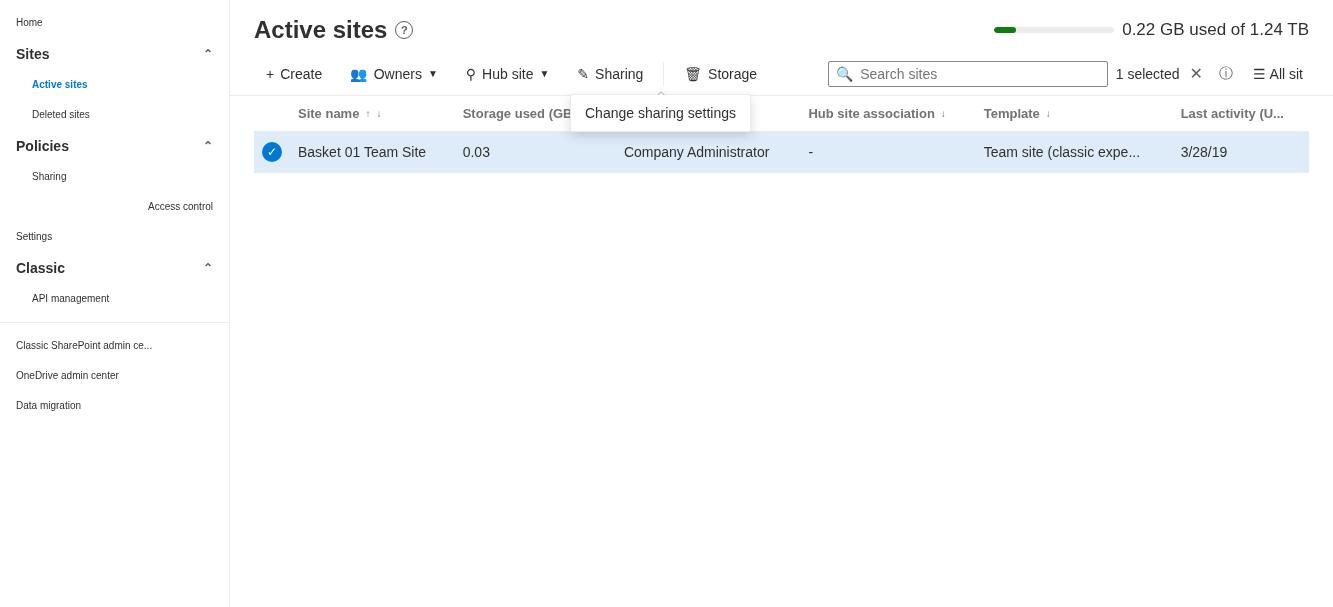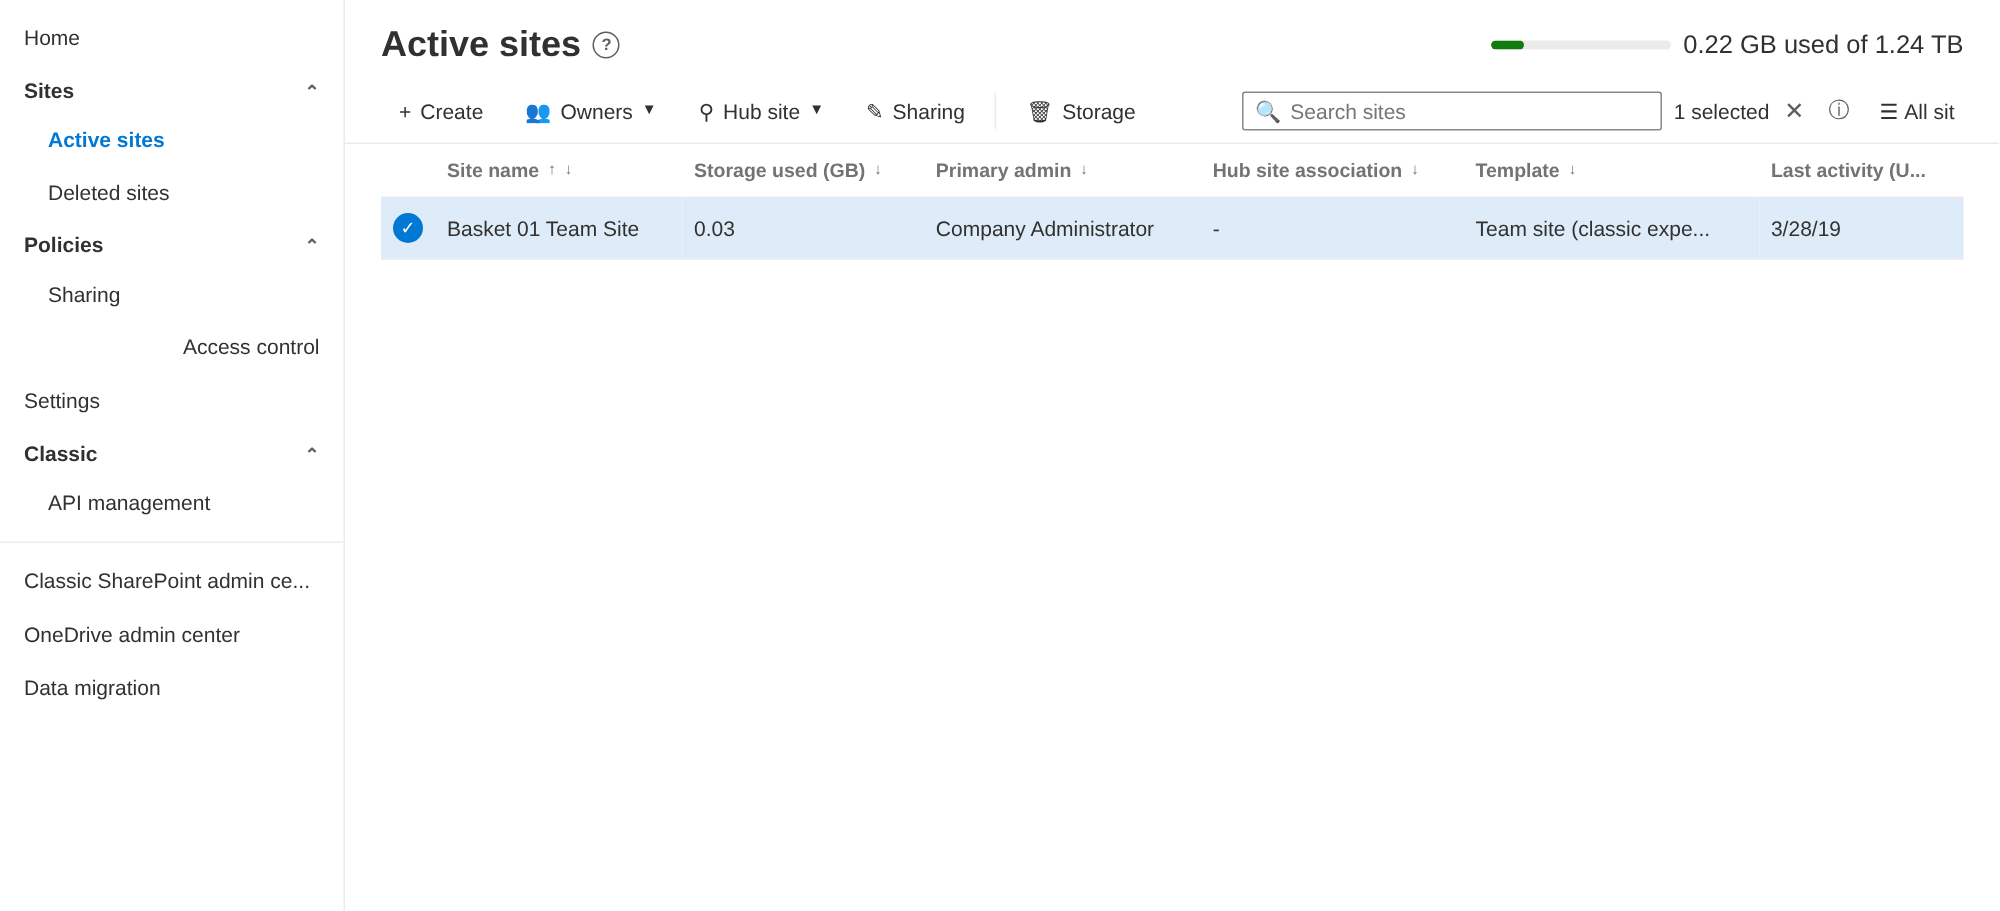--- a/index.html
+++ b/index.html
@@ -16,30 +16,30 @@
       overflow-y: auto;
       padding-top: 8px;
     }
     .sidebar-item {
       padding: 8px 16px;
       cursor: pointer;
       display: flex;
       align-items: center;
       justify-content: space-between;
       color: #323130;
-      font-size: 14px;
+      font-size: 10px;
       line-height: 1.4;
     }
     .sidebar-item.active { font-weight: 600; color: #0078d4; }
     .sidebar-section-header {
       padding: 8px 16px;
       font-weight: 600;
       color: #323130;
       display: flex;
-      align-items: flex-end;
+      align-items: center;
       justify-content: space-between;
       cursor: pointer;
     }
     .sidebar-divider { border: none; border-top: 1px solid #edebe9; margin: 8px 0; }
     .chevron { font-size: 12px; color: #605e5c; }
 
     
     .main {
       flex: 1;
       display: flex;
@@ -370,20 +370,23 @@
     <div class="selected-badge">
       <span>1 selected</span>
       <button class="close-btn">✕</button>
       <button class="info-btn">ⓘ</button>
       <button class="filter-btn">
         <span>☰</span>
         <span>All sit</span>
       </button>
     </div>
 
+    <div class="tooltip">
+      <span>Change sharing settings</span>
+    </div>
   </div>
 
   <div class="table-container">
     <table class="sites-table">
       <thead>
         <tr>
           <th class="checkbox-cell"></th>
           <th>
             <span class="col-sort">
               <span>Site name</span>

